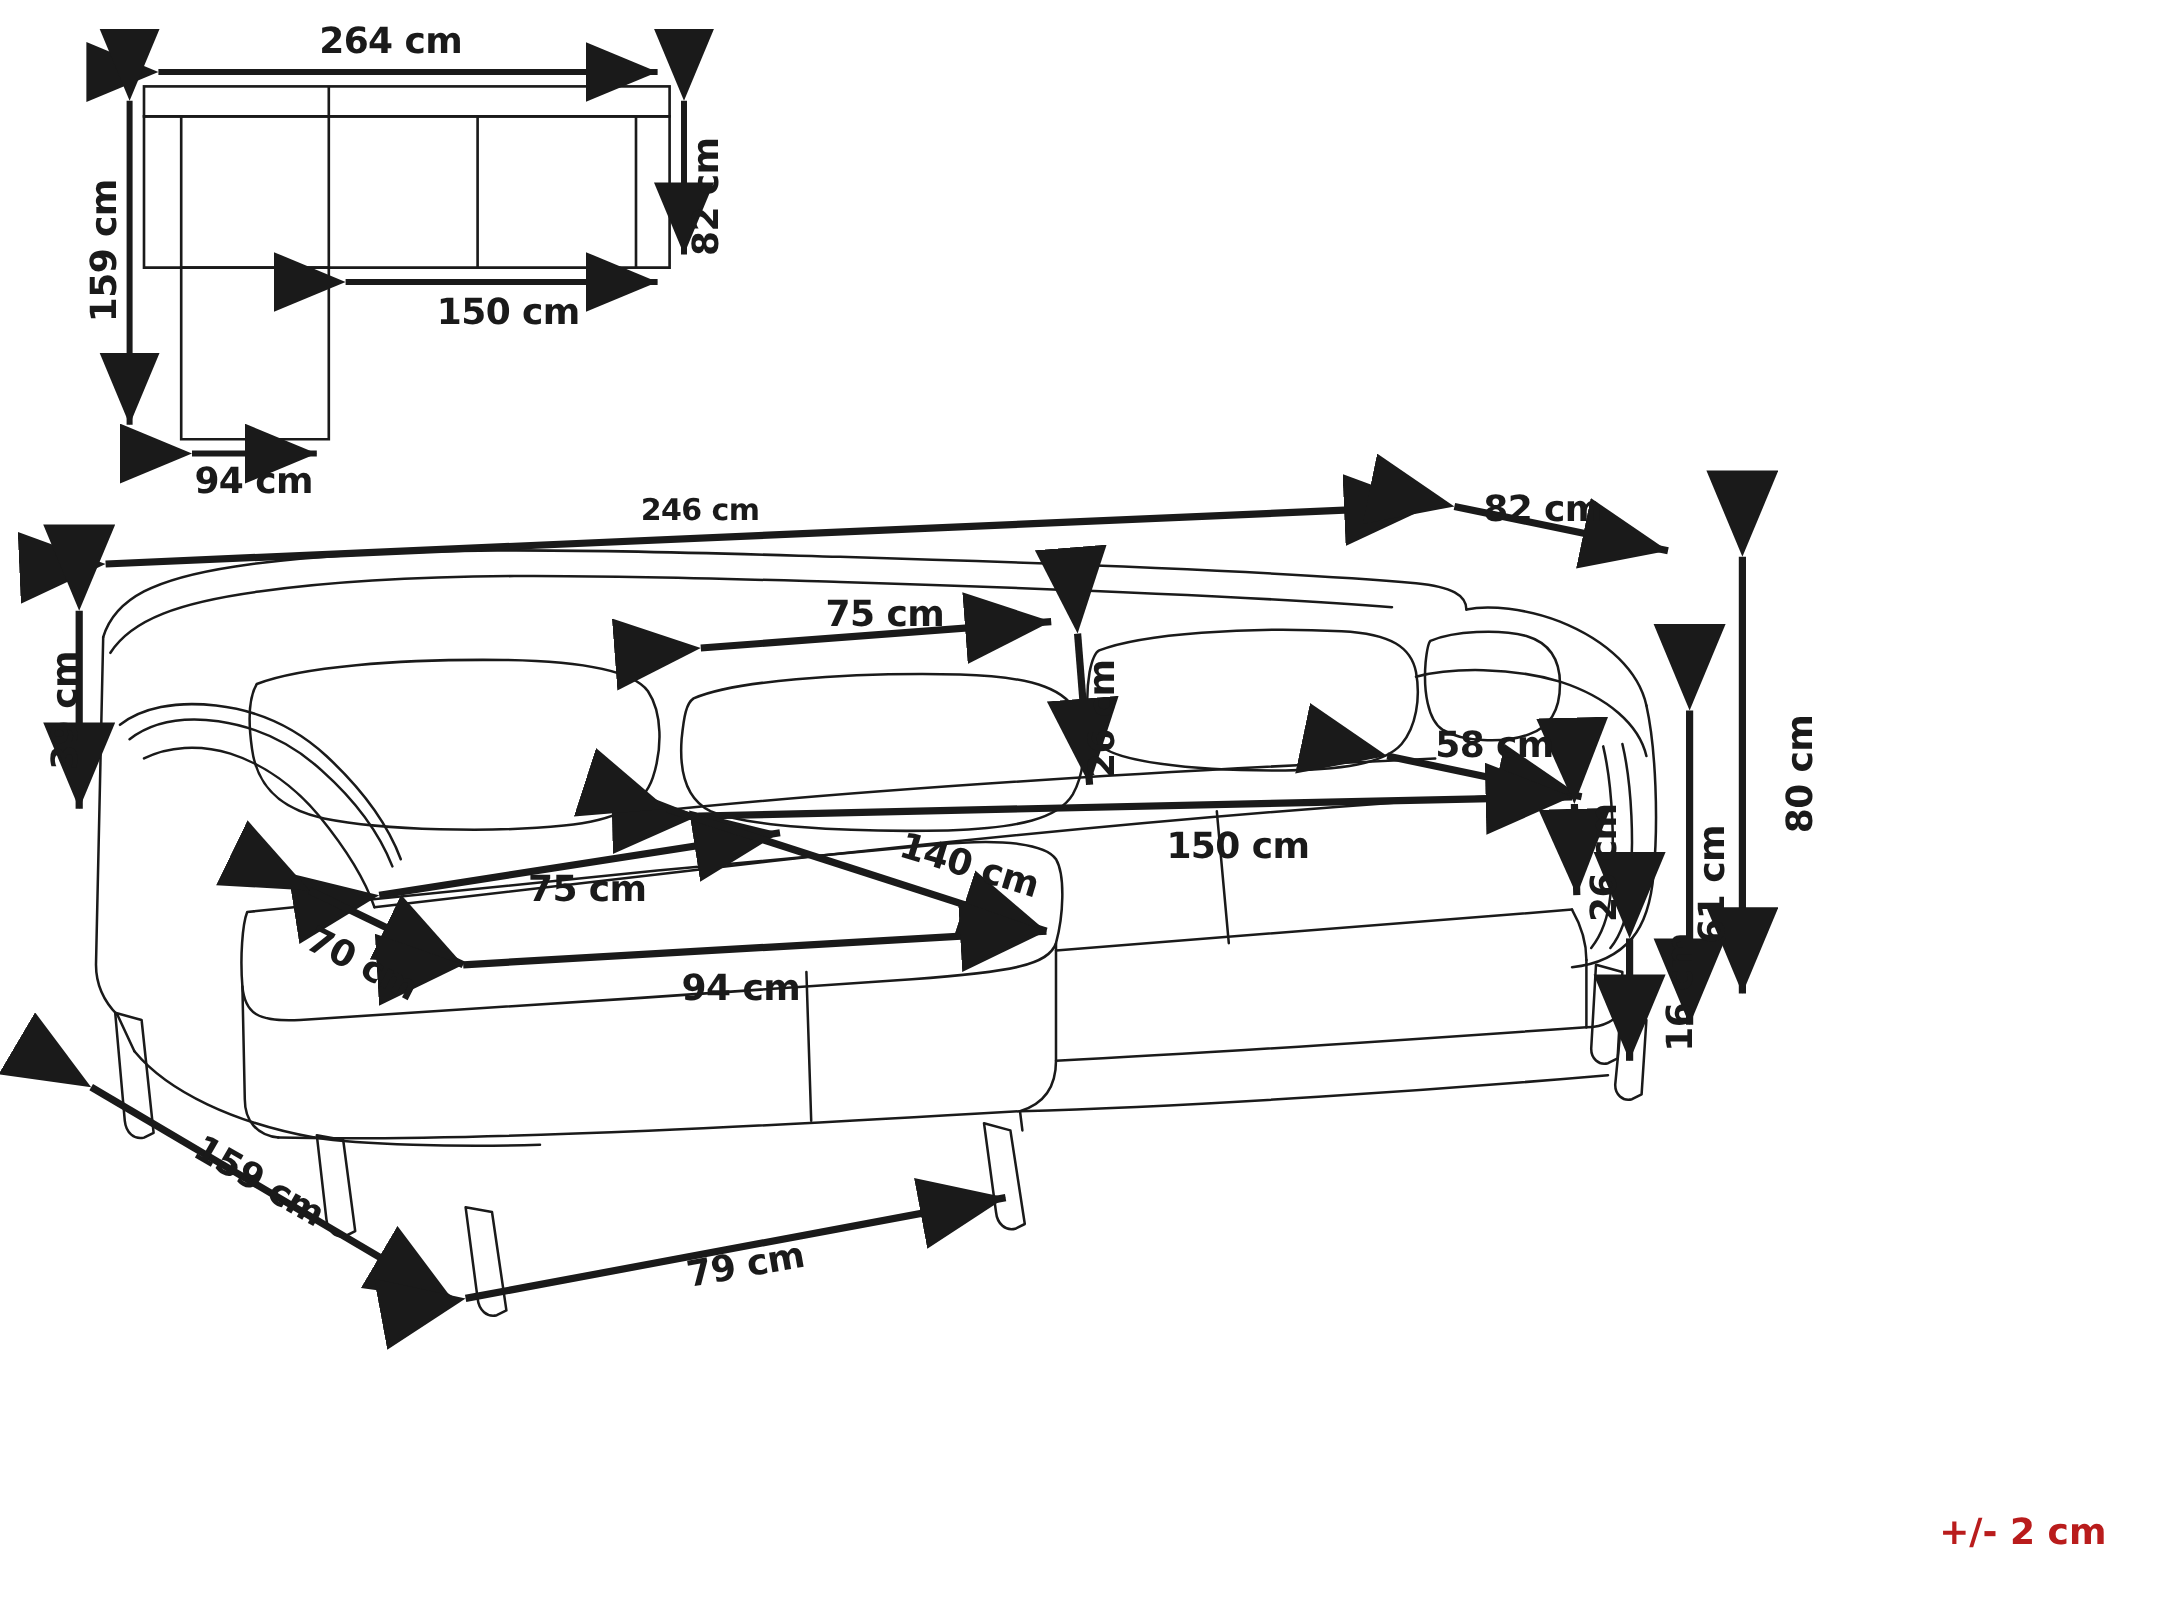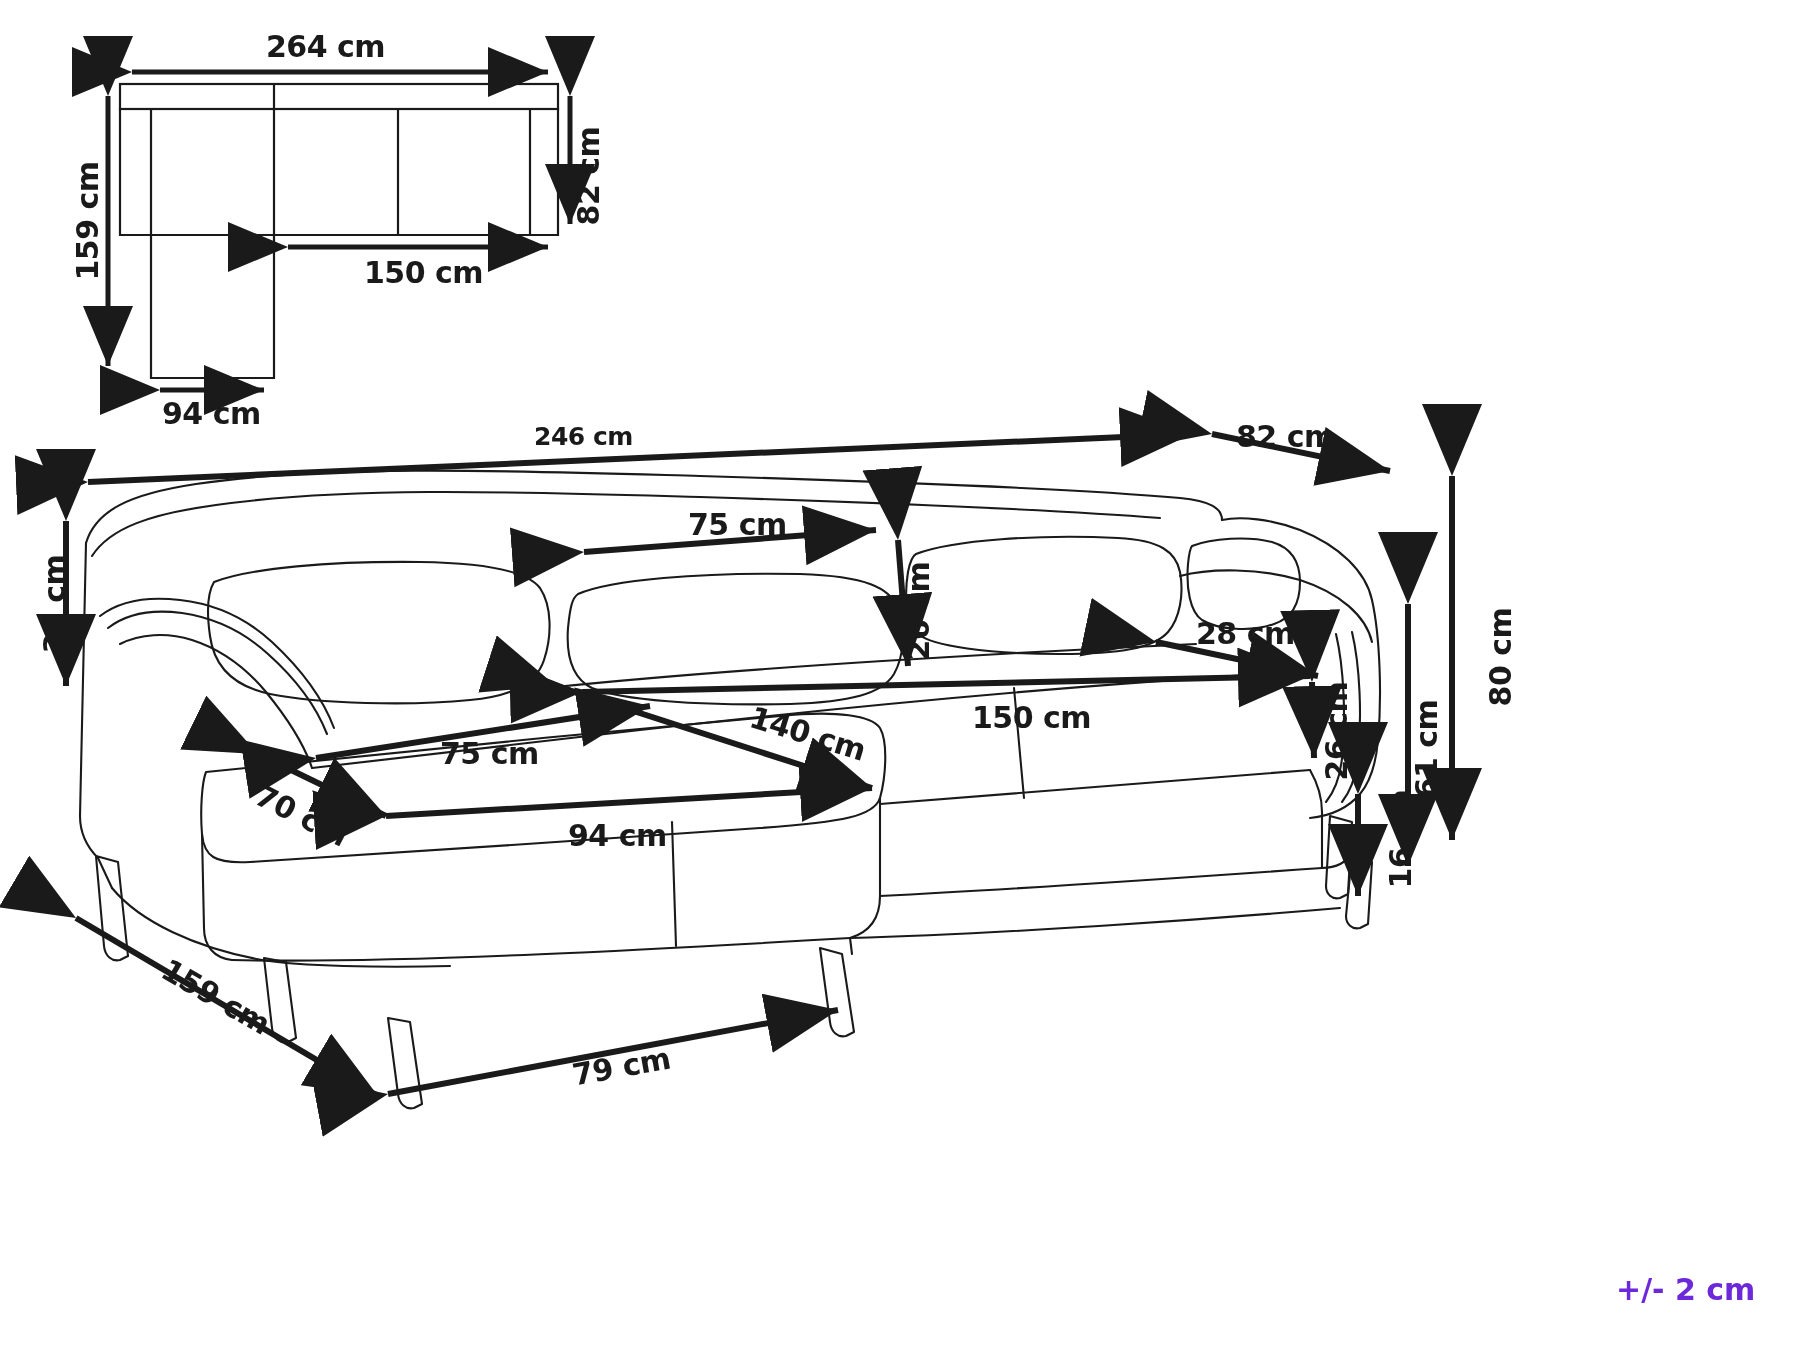--- a/index.html
+++ b/index.html
@@ -9,21 +9,21 @@
   }
   body {
     width: 1799px;
     height: 1349px;
     font-family: "DejaVu Sans", sans-serif;
     overflow: hidden;
     position: relative;
   }
   #stage {
     position: absolute;
-    left: 0; top: 16px;
+    left: 0; top: 4px;
     width: 1799px;
     height: 1007px;
     background: #ffffff;
     text-decoration: underline;
   }
   svg.layer {
     position: absolute;
     left: 0; top: 0;
     width: 1799px;
     height: 1349px;
@@ -37,21 +37,21 @@
     letter-spacing: -0.5px;
     line-height: 1;
   }
   .vert {
     transform-origin: 50% 50%;
   }
   .tol {
     position: absolute;
     font-family: "DejaVu Sans", sans-serif;
     font-weight: bold;
-    color: #6d28d9;
+    color: #b91c1c;
     white-space: nowrap;
   }
 </style>
 </head>
 <body>
 
 <div id="stage">
 
   <svg class="layer" viewBox="0 0 1799 1349">
     <defs>
@@ -275,21 +275,21 @@
   <div class="dimlabel" style="left:534px; top:408px; font-size:25px;">246 cm</div>
 
   <div class="dimlabel" style="left:1236px; top:406px; font-size:30px;">82 cm</div>
 
   <div class="dimlabel vert" style="left:6px; top:573px; font-size:30px; transform:rotate(-90deg);">39 cm</div>
 
   <div class="dimlabel" style="left:688px; top:494px; font-size:30px;">75 cm</div>
 
   <div class="dimlabel vert" style="left:870px; top:580px; font-size:30px; transform:rotate(-90deg);">26 cm</div>
 
-  <div class="dimlabel" style="left:1196px; top:603px; font-size:30px;">28 cm</div>
+  <div class="dimlabel" style="left:1196px; top:603px; font-size:30px;">58 cm</div>
 
   <div class="dimlabel vert" style="left:1288px; top:700px; font-size:30px; transform:rotate(-90deg);">26 cm</div>
 
   <div class="dimlabel" style="left:972px; top:687px; font-size:30px;">150 cm</div>
 
   <div class="dimlabel" style="left:440px; top:723px; font-size:30px;">75 cm</div>
 
   <div class="dimlabel" style="left:748px; top:703px; font-size:30px; transform:rotate(17deg);">140 cm</div>
 
   <div class="dimlabel" style="left:252px; top:785px; font-size:30px; transform:rotate(27deg);">70 cm</div>

